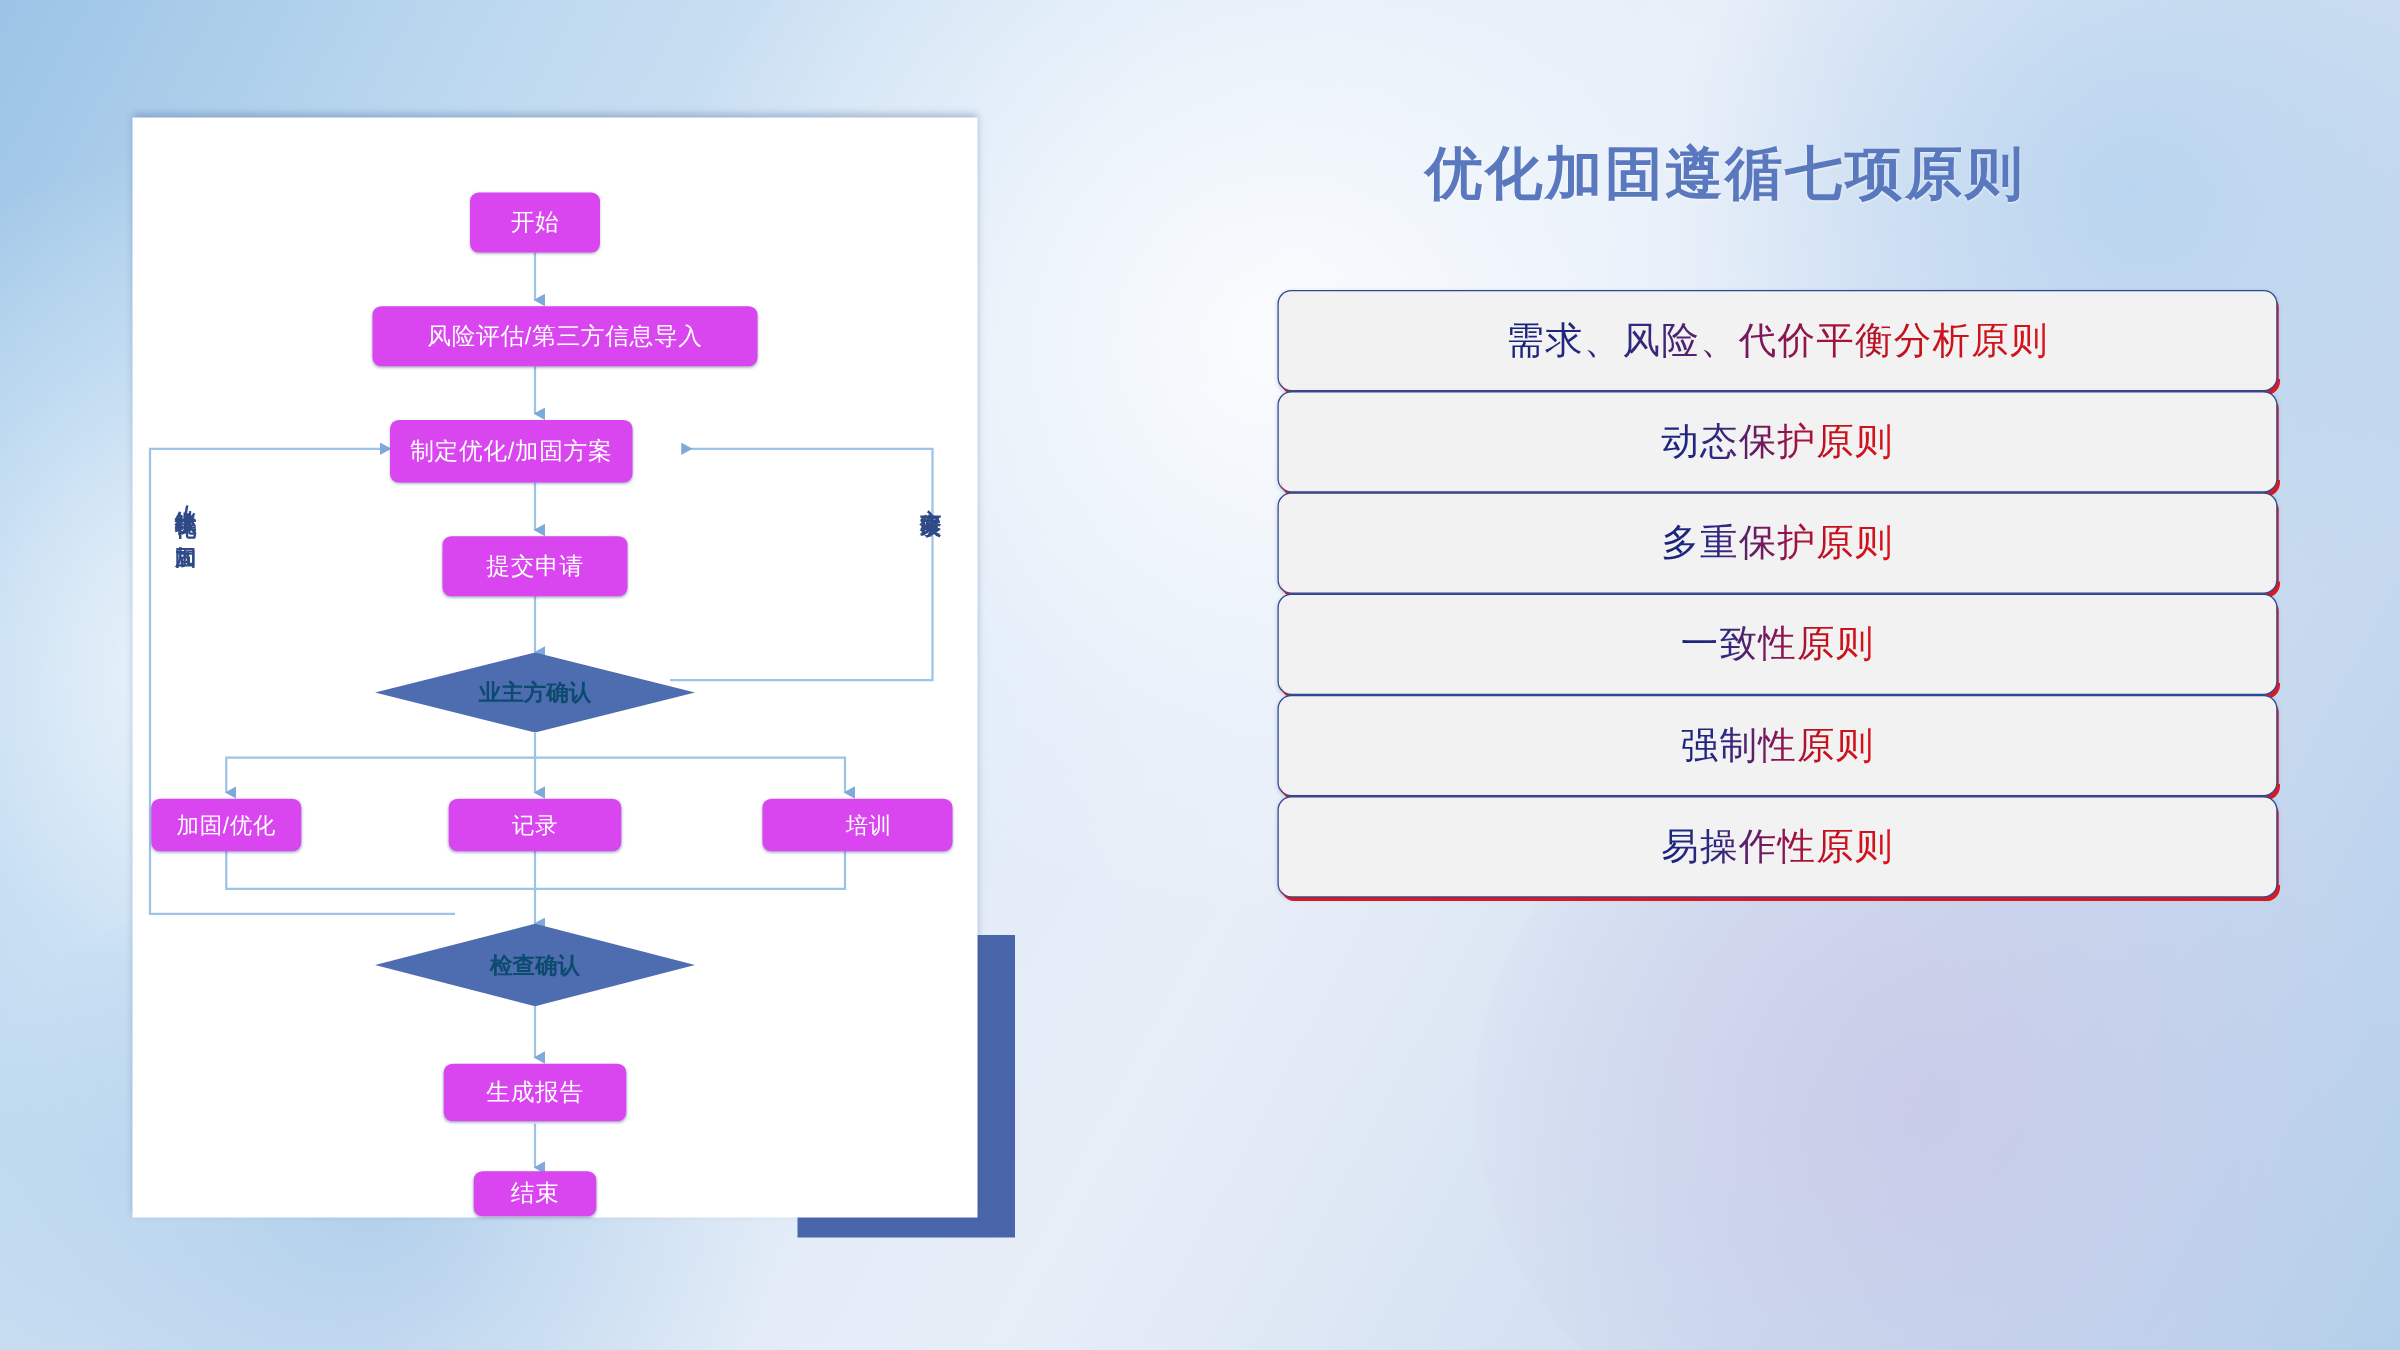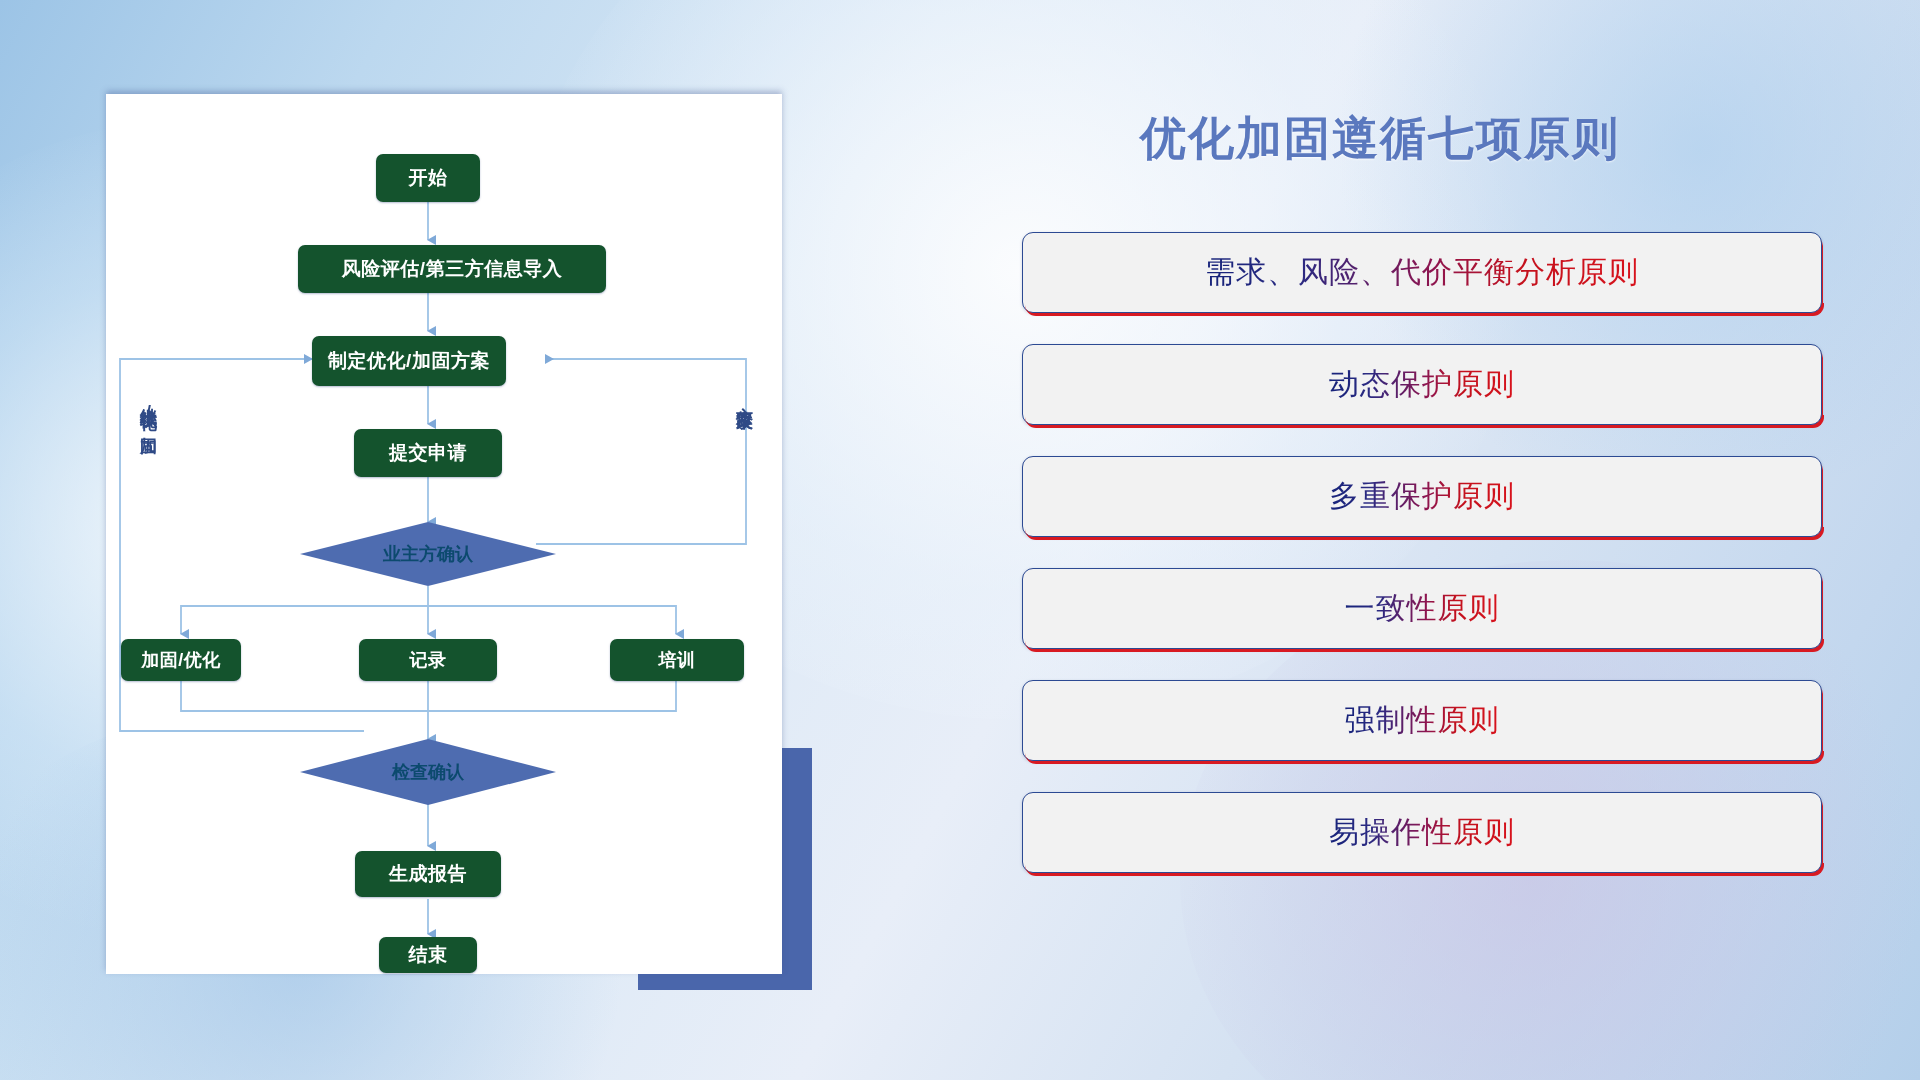--- a/index.html
+++ b/index.html
@@ -44,25 +44,25 @@
   #flow-card{
     position:absolute;left:106px;top:94px;width:676px;height:880px;
     background:#ffffff;
     box-shadow:0 -3px 6px rgba(60,80,140,.35);
   }
   #flow-canvas{position:absolute;inset:0;}
   svg{position:absolute;inset:0;width:100%;height:100%;overflow:visible;}
 
   .node{
     position:absolute;
-    background:#14532d;
+    background:#d946ef;
     color:#ffffff;
     border-radius:7px;
     display:flex;align-items:center;justify-content:center;
-    font-weight:bold;
+    font-weight:normal;
     letter-spacing:.5px;
     box-shadow:0 1px 2px rgba(40,60,120,.35);
     white-space:nowrap;
   }
   .diamond{
     position:absolute;
     color:#0c4a6e;
     font-weight:bold;
     display:flex;align-items:center;justify-content:center;
   }
@@ -91,21 +91,20 @@
     color:#5a78be;
     letter-spacing:2px;
     text-shadow:0 1px 2px rgba(255,255,255,.7);
   }
   #principle-list{
     position:absolute;left:1022px;top:232px;width:800px;
   }
   .principle-item{
     position:relative;
     height:79px;
-    margin-bottom:31px;
     background:#f2f2f2;
     border-radius:11px;
     border:1.6px solid #2c4a93;
     box-shadow:2px 3px 0 -1px #d81a22, 0 1px 3px rgba(80,90,130,.25);
     display:flex;align-items:center;justify-content:center;
   }
   .principle-item::after{
     content:"";
     position:absolute;left:2px;right:-3px;bottom:-4px;height:11px;
     border-bottom:2px solid #d81a22;
@@ -204,21 +203,21 @@
     </div>
 
     <div class="node" style="left:15px;top:545px;width:120px;height:42px;font-size:18px;">
       <span>加固/优化</span>
     </div>
 
     <div class="node" style="left:253px;top:545px;width:138px;height:42px;font-size:18px;">
       <span>记录</span>
     </div>
 
-    <div class="node" style="left:504px;top:545px;width:134px;height:42px;font-size:18px;">
+    <div class="node" style="left:504px;top:545px;width:134px;height:42px;font-size:18px;padding-left:18px;">
       <span>培训</span>
     </div>
 
     <div class="diamond" style="left:194px;top:645px;width:256px;height:66px;font-size:18px;">
       <div class="dshape"></div>
       <span>检查确认</span>
     </div>
 
     <div class="node" style="left:249px;top:757px;width:146px;height:46px;font-size:19px;">
       <span>生成报告</span>

